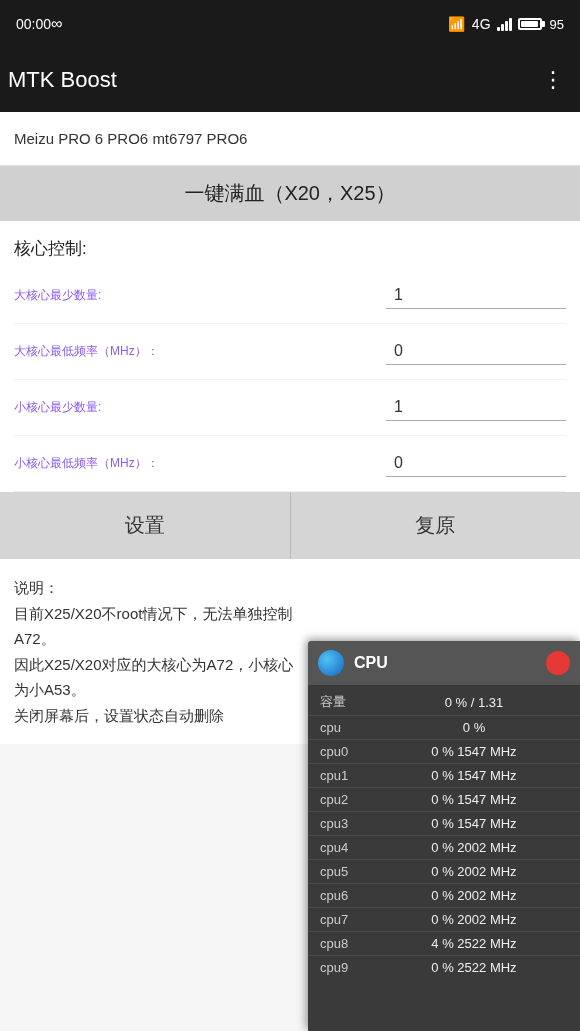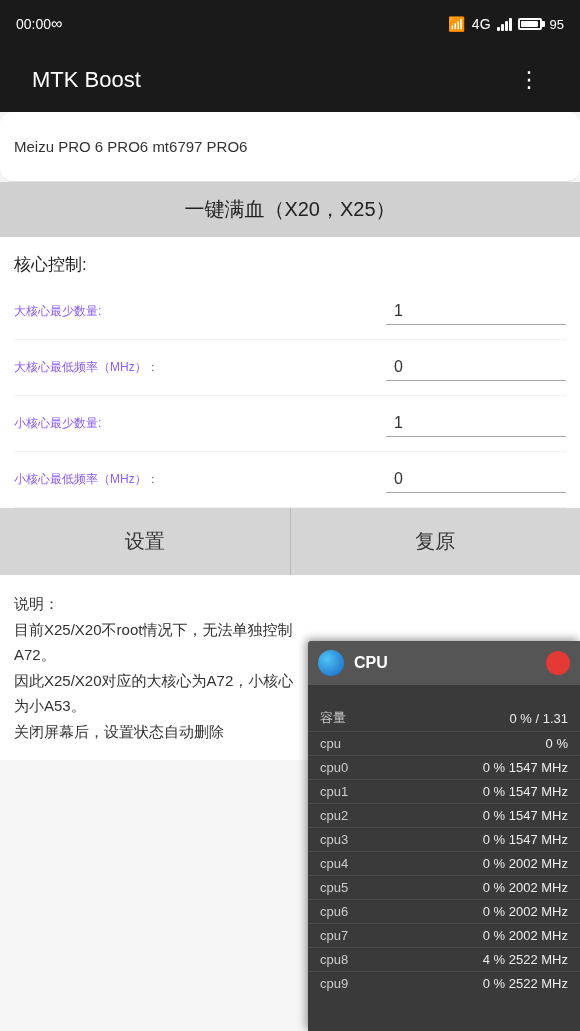--- a/index.html
+++ b/index.html
@@ -40,42 +40,41 @@
     }
 
     
     .app-bar {
       width: 100%;
       height: 64px;
       background: #1a1a1a;
       display: flex;
       align-items: center;
       justify-content: space-between;
-      padding: 0 32px;
+      padding: 0 8px;
     }
     .app-title {
       color: white;
       font-size: 22px;
       font-weight: 400;
     }
     .more-icon {
       color: white;
       font-size: 22px;
       cursor: pointer;
       padding: 8px;
     }
 
     
     .device-info {
       background: white;
-      padding: 26px 14px;
+      padding: 18px 14px;
       font-size: 15px;
       color: #333;
       border-bottom: 1px solid #e0e0e0;
-      border-radius: 13px;
     }
 
     
     .one-key-section {
       background: #d0d0d0;
       padding: 14px;
       text-align: center;
     }
     .one-key-btn {
       font-size: 20px;
@@ -187,42 +186,42 @@
       width: 24px;
       height: 24px;
       border-radius: 50%;
       background: #e53935;
       border: none;
       cursor: pointer;
     }
 
     .cpu-table {
       width: 100%;
-      padding: 20px 0;
+      padding: 4px 0;
     }
     .cpu-row {
       display: flex;
       align-items: center;
       padding: 4px 12px;
       border-bottom: 1px solid #4a4a4a;
     }
     .cpu-row:last-child {
       border-bottom: none;
     }
     .cpu-key {
       color: #ccc;
       font-size: 13px;
       width: 60px;
       flex-shrink: 0;
     }
     .cpu-value {
       color: #eee;
       font-size: 13px;
       flex: 1;
-      text-align: right;
+      text-align: center;
     }
 
     
     .battery-icon {
       display: inline-block;
       width: 24px;
       height: 12px;
       border: 2px solid white;
       border-radius: 2px;
       position: relative;

